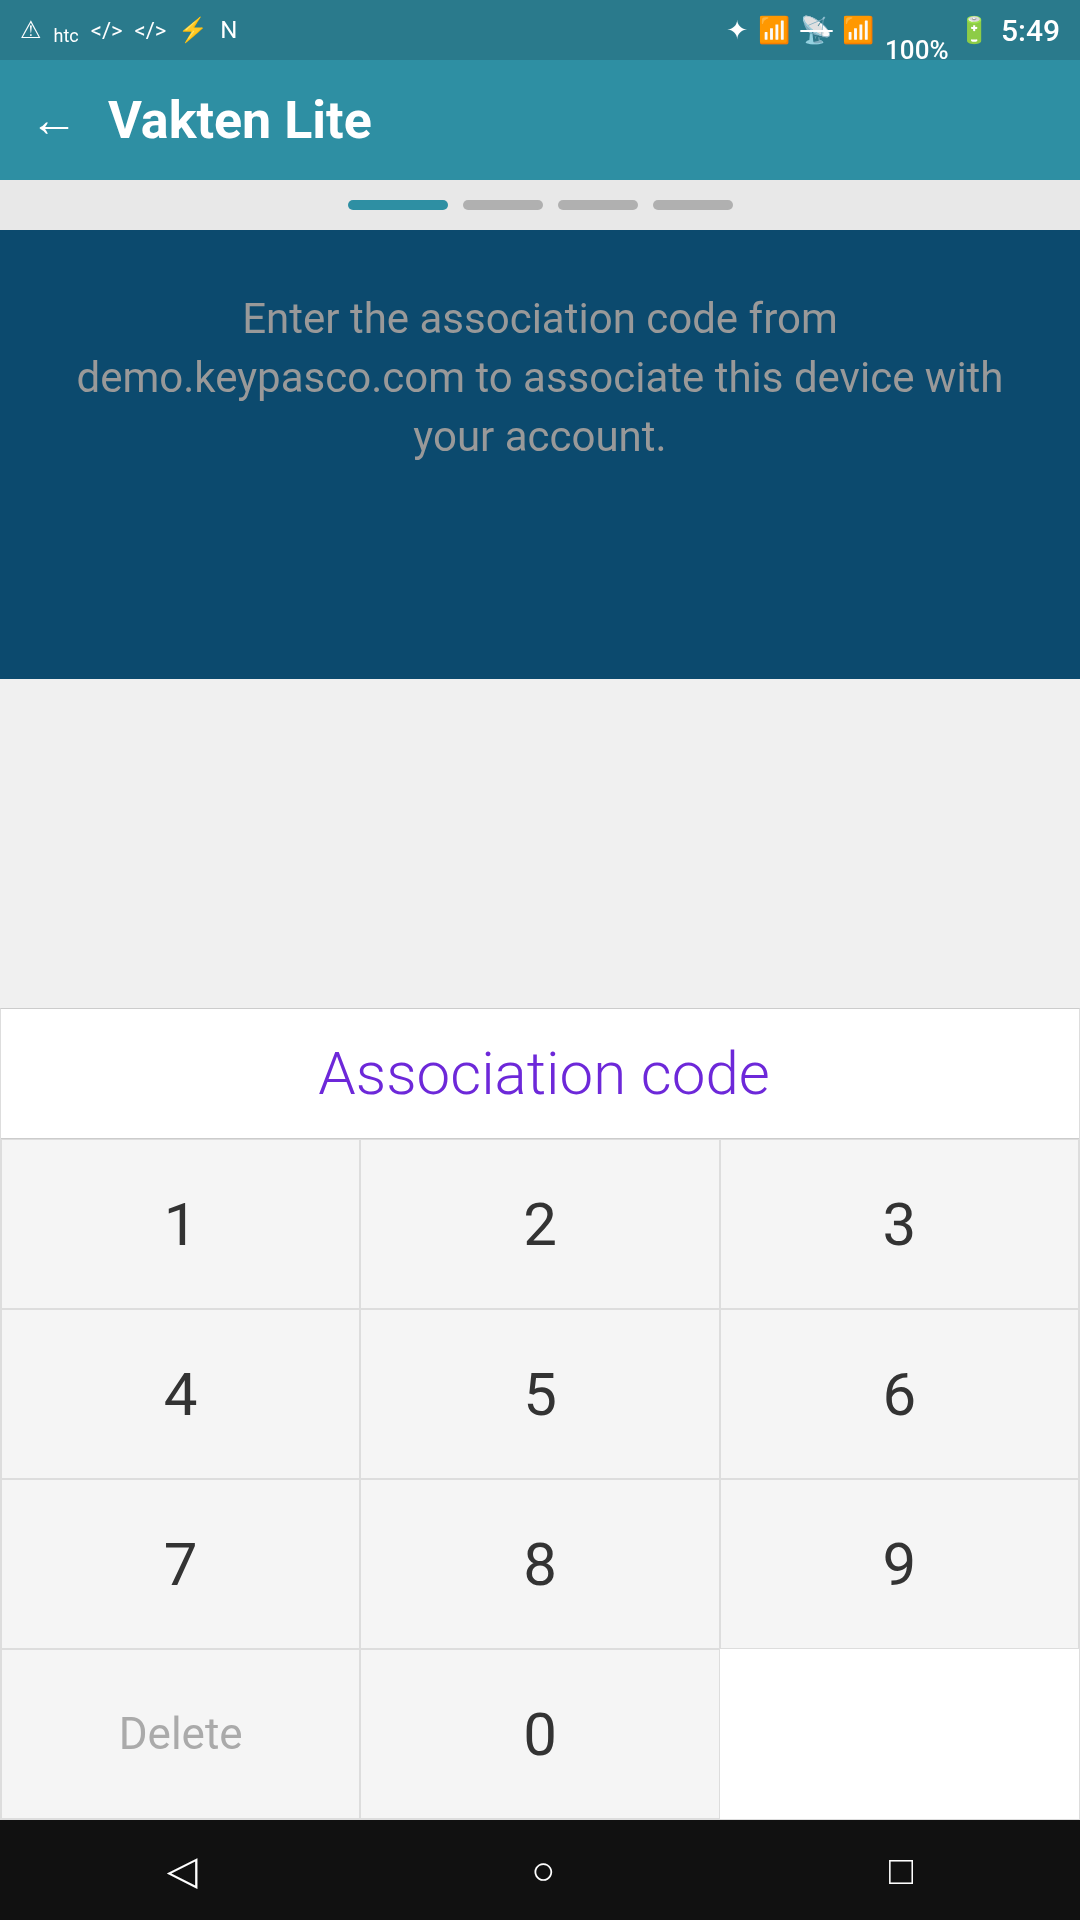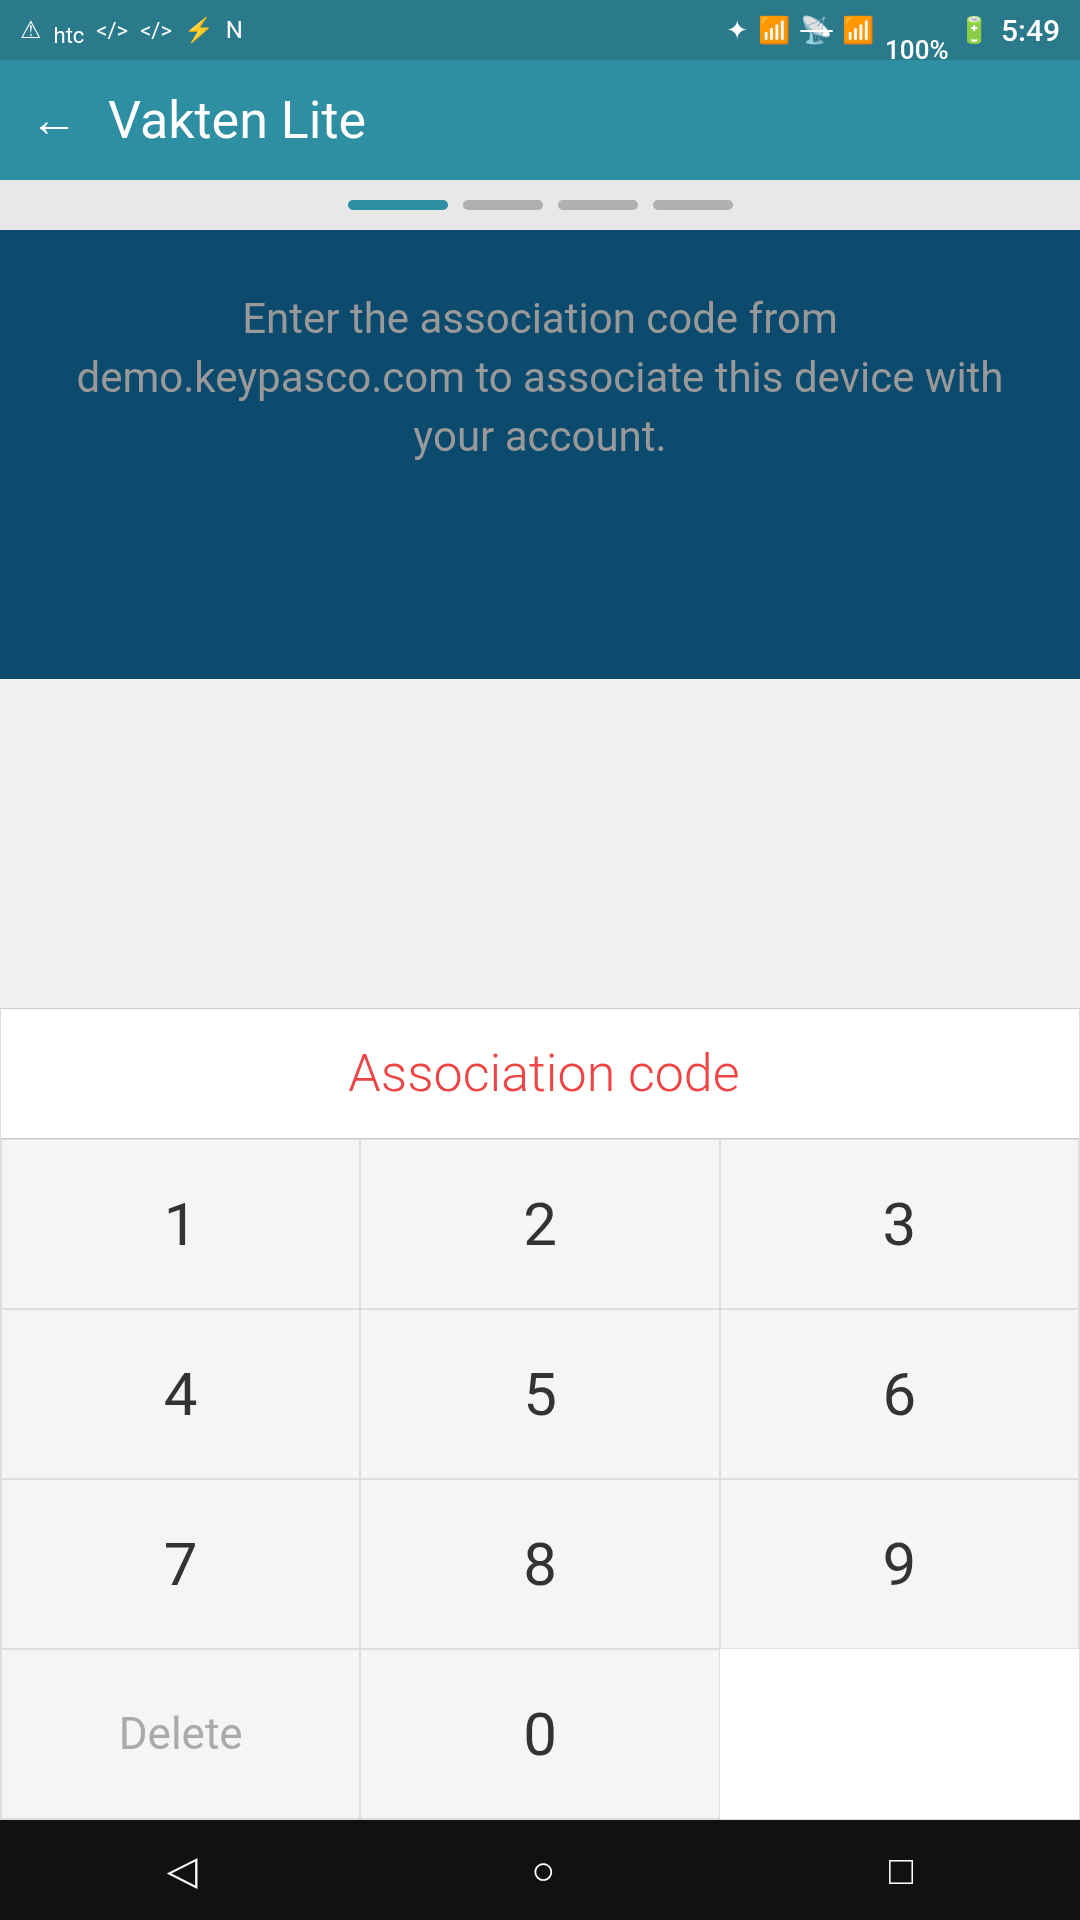--- a/index.html
+++ b/index.html
@@ -62,21 +62,21 @@
     .app-bar-back {
       color: white;
       font-size: 48px;
       cursor: pointer;
       line-height: 1;
     }
 
     .app-bar-title {
       color: white;
       font-size: 52px;
-      font-weight: normal;
+      font-weight: bold;
     }
 
     
     .progress-bar-container {
       width: 100%;
       background: #e8e8e8;
       display: flex;
       justify-content: center;
       padding: 20px 0;
       gap: 15px;
@@ -125,22 +125,22 @@
       width: 100%;
       height: 130px;
       background: white;
       border-bottom: 1px solid #ccc;
       display: flex;
       align-items: center;
       justify-content: center;
     }
 
     .code-display-text {
-      color: #ef4444;
-      font-size: 52px;
+      color: #6d28d9;
+      font-size: 60px;
       font-weight: 300;
       margin-left: 8px;
     }
 
     .keypad-grid {
       display: grid;
       grid-template-columns: repeat(3, 1fr);
       width: 100%;
     }
 
@@ -196,21 +196,21 @@
     }
   </style>
 </head>
 <body>
 
 <div class="screen-layout">
 
   <div class="status-bar">
     <div class="status-bar-left">
       <span class="status-icon">⚠</span>
-      <span class="status-icon" style="font-size:22px;margin-top:10px;">htc</span>
+      <span class="status-icon" style="font-size:18px;margin-top:10px;">htc</span>
       <span class="status-icon" style="font-size:22px;">&lt;/&gt;</span>
       <span class="status-icon" style="font-size:22px;">&lt;/&gt;</span>
       <span class="status-icon">⚡</span>
       <span class="status-icon" style="font-size:24px;">N</span>
     </div>
     <div class="status-bar-right">
       <span style="font-size:26px;">✦</span>
       <span style="font-size:26px;">📶</span>
       <span style="font-size:26px; text-decoration:line-through;">📡</span>
       <span style="font-size:26px;">📶</span>

